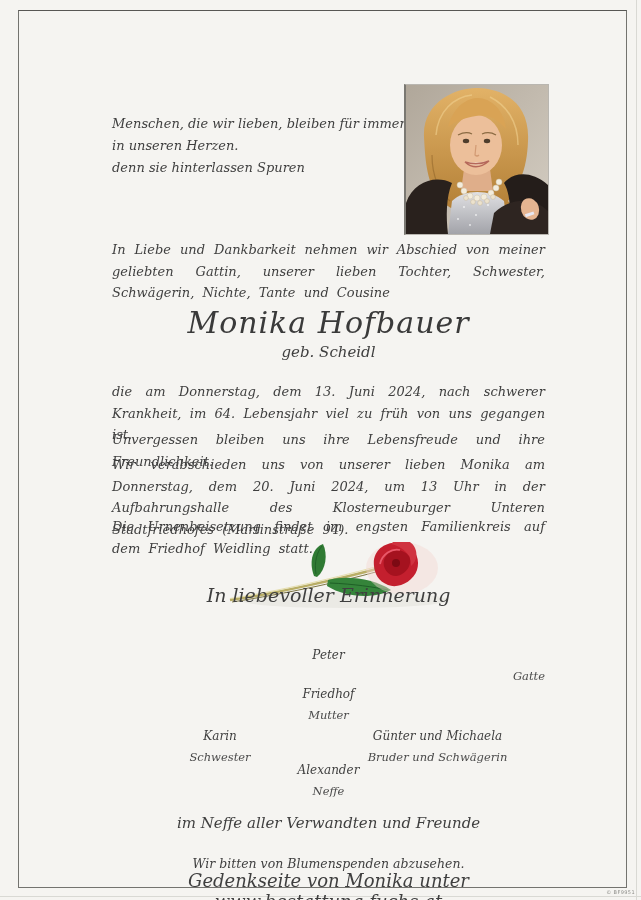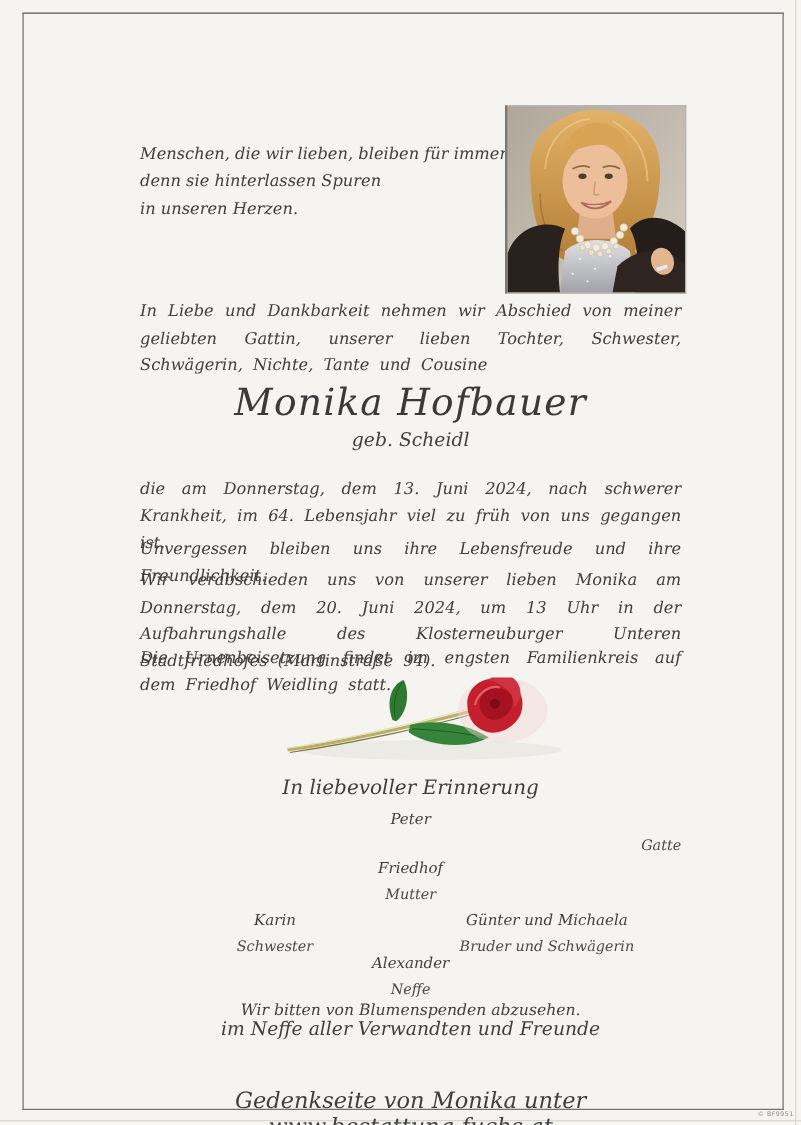--- a/index.html
+++ b/index.html
@@ -30,50 +30,50 @@
   .p2      { top:429px; }
   .p3      { top:454px; }
   .p4      { top:516px; }
   .name    { position:absolute; left:104px; width:449px; top:305px; text-align:center;
              font-size:30px; letter-spacing:1px; color:#3a3a3a; }
   .maiden  { position:absolute; left:112px; width:433px; top:343px; text-align:center; font-size:15px; }
 
   .rose { position:absolute; left:224px; top:542px; width:252px; height:74px; }
   .rose svg { display:block; width:100%; height:100%; }
 
-  .memory  { position:absolute; left:112px; width:433px; top:620px; text-align:center; font-size:16px; }
+  .memory  { position:absolute; left:112px; width:433px; top:584px; text-align:center; font-size:19px; }
 
   .mname   { position:absolute; text-align:center; font-size:12px; }
   .mrel    { position:absolute; text-align:center; font-size:11.5px; color:#4a4a4a; }
   .w-full  { left:112px; width:433px; }
   .w-left  { left:112px; width:216px; }
   .w-right { left:330px; width:215px; }
 
   .closing  { position:absolute; left:112px; width:433px; top:814px; text-align:center; font-size:15px; }
-  .flowers  { position:absolute; left:112px; width:433px; top:800px; text-align:center; font-size:12.5px; }
+  .flowers  { position:absolute; left:112px; width:433px; top:856px; text-align:center; font-size:12.5px; }
   .memorial { position:absolute; left:112px; width:433px; top:870px; text-align:center; font-size:18px; }
 
   .print-mark {
     position:absolute; top:889px; right:6px; font-size:5px; line-height:6px;
     font-style:normal; font-family:"DejaVu Sans", sans-serif; color:#8e8e8a; letter-spacing:0.4px;
   }
 </style>
 </head>
 <body>
 
 <div class="sheet">
 
   <div class="frame"></div>
   <div class="paper-edge-r"></div>
   <div class="paper-edge-b"></div>
 
   <div class="quote">
     <div>Menschen, die wir lieben, bleiben für immer,</div>
+    <div>in unseren Herzen.</div>
     <div>denn sie hinterlassen Spuren</div>
-    <div>in unseren Herzen.</div>
   </div>
 
   <div class="photo">
     <svg viewBox="0 0 142 149" xmlns="http://www.w3.org/2000/svg">
       <defs>
         <linearGradient id="bgG" x1="0" y1="0" x2="1" y2="1">
           <stop offset="0" stop-color="#b0a79a"></stop>
             <stop offset="1" stop-color="#d5cec3"></stop>
         </linearGradient>
         <linearGradient id="hairG" x1="0" y1="0" x2="0" y2="1">

